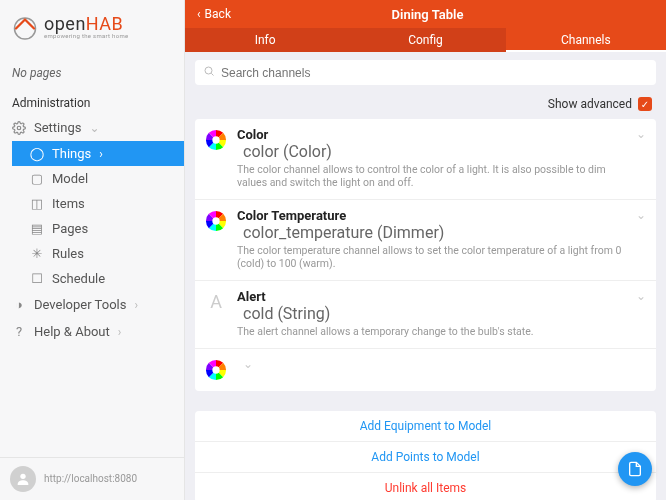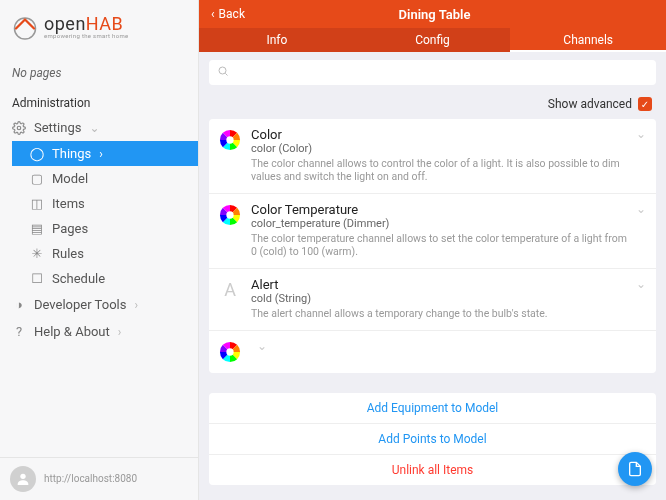--- a/index.html
+++ b/index.html
@@ -1,21 +1,21 @@
 <!DOCTYPE html>
 <html><head>
 <meta charset="utf-8">
 <style>
 * { box-sizing: border-box; margin: 0; padding: 0; }
 body { font-family: -apple-system, BlinkMacSystemFont, "Segoe UI", Roboto, Arial, sans-serif; font-size: 13px; color: #333; background: #fff; width: 666px; height: 500px; overflow: hidden; }
 
 .app { display: flex; width: 100%; height: 100%; }
 
 
-.sidebar { width: 199px; background: #f7f7f8; border-right: 1px solid #e5e5e5; display: flex; flex-direction: column; }
+.sidebar { width: 185px; background: #f7f7f8; border-right: 1px solid #e5e5e5; display: flex; flex-direction: column; }
 .logo-area { padding: 12px 10px 16px; display: flex; align-items: center; gap: 4px; }
 .logo-mark { width: 30px; height: 30px; }
 .logo-text { display: flex; flex-direction: column; line-height: 1; }
 .logo-text .brand { font-size: 18px; font-weight: 400; letter-spacing: 0.5px; }
 .logo-text .brand .orange { color: #e64a19; }
 .logo-text .tag { font-size: 6px; color: #999; letter-spacing: 0.3px; }
 
 .nav-section-title { font-size: 12px; color: #666; padding: 8px 12px 6px; font-style: italic; }
 .nav-admin-title { font-size: 12px; color: #333; padding: 10px 12px 4px; }
 .nav-item { display: flex; align-items: center; padding: 6px 12px; color: #555; cursor: pointer; gap: 8px; }
@@ -52,22 +52,22 @@
 .search-wrap .sicon { color: #bbb; }
 
 .adv-row { display: flex; justify-content: flex-end; align-items: center; gap: 6px; font-size: 12px; color: #333; padding: 4px 4px 8px; }
 .chk { width: 14px; height: 14px; background: #e64a19; border-radius: 3px; display: inline-flex; align-items: center; justify-content: center; color: #fff; font-size: 10px; }
 
 .channels { background: #fff; border-radius: 4px; overflow: hidden; }
 .channel { display: flex; padding: 8px 10px 10px; border-bottom: 1px solid #eee; position: relative; }
 .channel:last-child { border-bottom: none; }
 .ch-icon { width: 22px; height: 22px; margin-right: 10px; flex-shrink: 0; margin-top: 2px; }
 .ch-body { flex: 1; min-width: 0; }
-.ch-title { font-size: 13px; font-weight: 400; color: #222; }
-.ch-sub { font-size: 11px; color: #666; }
+.ch-title { font-size: 13px; font-weight: 700; color: #222; }
+.ch-sub { font-size: 16px; color: #666; margin-left: 6px; }
 .ch-desc { font-size: 10.5px; color: #999; margin-top: 2px; }
 .ch-exp { color: #ccc; font-size: 12px; padding-left: 6px; }
 .letter-icon { font-size: 18px; color: #ccc; font-weight: 400; text-align: center; line-height: 22px; }
 
 .actions { margin-top: 20px; background: #fff; border-radius: 4px; overflow: hidden; }
 .action-btn { text-align: center; padding: 8px 0; font-size: 12px; border-bottom: 1px solid #eee; cursor: pointer; }
 .action-btn:last-child { border-bottom: none; }
 .action-btn.blue { color: #2196f3; }
 .action-btn.red { color: #ff3b30; }
 
@@ -185,20 +185,21 @@
     </div>
 
     <div class="content">
       <div class="search-wrap">
         <span class="sicon">
           <svg width="12" height="12" viewBox="0 0 24 24" fill="none" stroke="currentColor" stroke-width="2">
               <circle cx="11" cy="11" r="7"></circle>
               <line x1="21" y1="21" x2="16.65" y2="16.65"></line>
             </svg>
         </span>
+        <input type="text" placeholder="Search channels" style="">
       </div>
 
       <div class="adv-row">
         <span>Show advanced</span>
         <span class="chk">✓</span>
       </div>
 
       <div class="channels" id="channels-list">
           <div class="channel">
             <div class="ch-icon"><svg viewBox="0 0 24 24" width="22" height="22">

